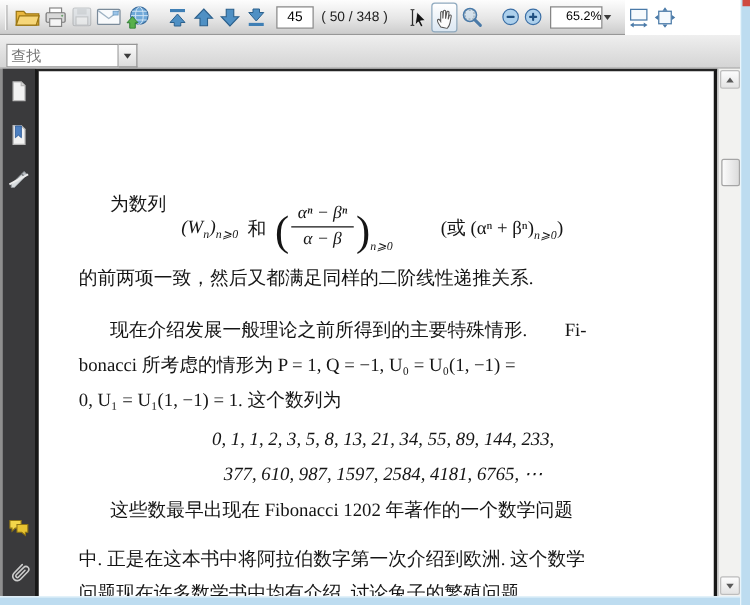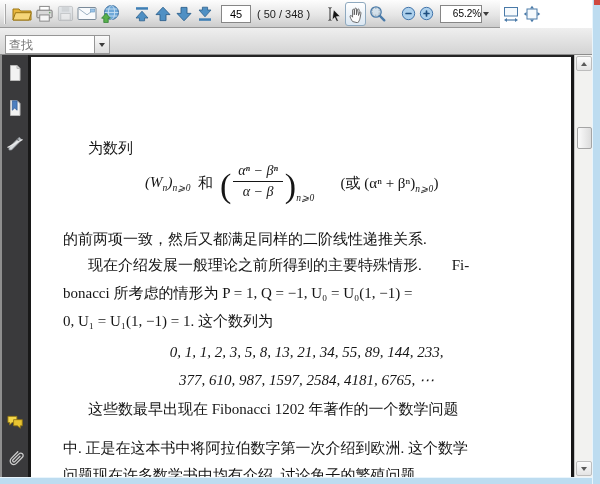--- a/index.html
+++ b/index.html
@@ -59,21 +59,21 @@
 
   
   .f-row{position:absolute;top:107px;left:84px;display:flex;align-items:center;}
   .f-row .it{font-style:italic;}
   .f-row sub{font-size:9.5px;font-style:italic;vertical-align:-4px;letter-spacing:.3px;}
   .conj{font-style:normal;margin:0 7px;}
   .bigp{font-size:34px;font-weight:300;line-height:1;transform:translateY(-2px);}
   .frac{display:inline-block;text-align:center;font-size:14px;margin:0 2px;transform:translateY(-1px);}
   .frac .num{display:block;padding:0 5px 2px;border-bottom:1.3px solid #151515;}
   .frac .den{display:block;padding-top:2px;}
-  .alt-group{margin-left:26px;}
+  .alt-group{margin-left:38px;}
 
   
   .scrollbar{position:absolute;left:574px;top:0;width:18px;height:422px;
     background:#f2f2f0;border-left:1px solid #c4c4c4;box-sizing:border-box;}
   .scroll-btn{position:absolute;left:1px;width:16px;height:15px;background:linear-gradient(#fcfcfc,#e4e4e4);
     border:1px solid #bdbdbd;border-radius:2px;box-sizing:border-box;display:flex;
     align-items:center;justify-content:center;padding:0;}
   .scroll-btn.up{top:1px;}
   .scroll-btn.down{bottom:1px;}
   .tri-up-s{width:0;height:0;border-left:3px solid transparent;border-right:3px solid transparent;
@@ -297,30 +297,30 @@
       <button class="side-btn">
         <span><svg width="18" height="19" viewBox="0 0 18 18">
           <path d="M11.8 3.2L5.3 9.9c-1.5 1.5-1.5 3.7 0 5.1s3.7 1.4 5.1-.1l6-6.2c1-1 1-2.5 0-3.4s-2.5-.9-3.4.1L7 11.3c-.5.5-.5 1.3 0 1.8s1.3.5 1.8 0l5.2-5.4" fill="none" stroke="#cccccc" stroke-width="1.3" stroke-linecap="round"></path>
         </svg></span>
       </button>
     </div>
 
     <div class="viewer">
       <div class="content">
 
-        <div class="tline" style="left:27px;top:81px">为数列</div>
+        <div class="tline" style="left:27px;top:97px">为数列</div>
 
         <div class="f-row">
           <span><span class="it">(W</span><sub>n</sub><span class="it">)</span><sub>n⩾0</sub></span>
           <span class="conj">和</span>
           <span><span class="bigp">(</span><span class="frac"><span class="num it">αⁿ − βⁿ</span><span class="den it">α − β</span></span><span class="bigp">)</span><sub>n⩾0</sub></span>
           <span class="alt-group"><span>(或 (αⁿ + βⁿ)</span><sub>n⩾0</sub><span>)</span></span>
         </div>
 
-        <div class="tline" style="left:2px;top:172px">的前两项一致，然后又都满足同样的二阶线性递推关系.</div>
+        <div class="tline" style="left:2px;top:156px">的前两项一致，然后又都满足同样的二阶线性递推关系.</div>
 
         <div class="tline indent" style="left:2px;top:198px">现在介绍发展一般理论之前所得到的主要特殊情形.        Fi-</div>
         <div class="tline" style="left:2px;top:226px">bonacci 所考虑的情形为 P = 1, Q = −1, U₀ = U₀(1, −1) =</div>
         <div class="tline" style="left:2px;top:254px">0, U₁ = U₁(1, −1) = 1. 这个数列为</div>
 
         <div class="tline center" style="top:285px">0, 1, 1, 2, 3, 5, 8, 13, 21, 34, 55, 89, 144, 233,</div>
         <div class="tline center" style="top:313px">377, 610, 987, 1597, 2584, 4181, 6765, ⋯</div>
 
         <div class="tline indent" style="left:2px;top:342px">这些数最早出现在 Fibonacci 1202 年著作的一个数学问题</div>
         <div class="tline" style="left:2px;top:408px">问题现在许多数学书中均有介绍, 讨论兔子的繁殖问题.</div>

